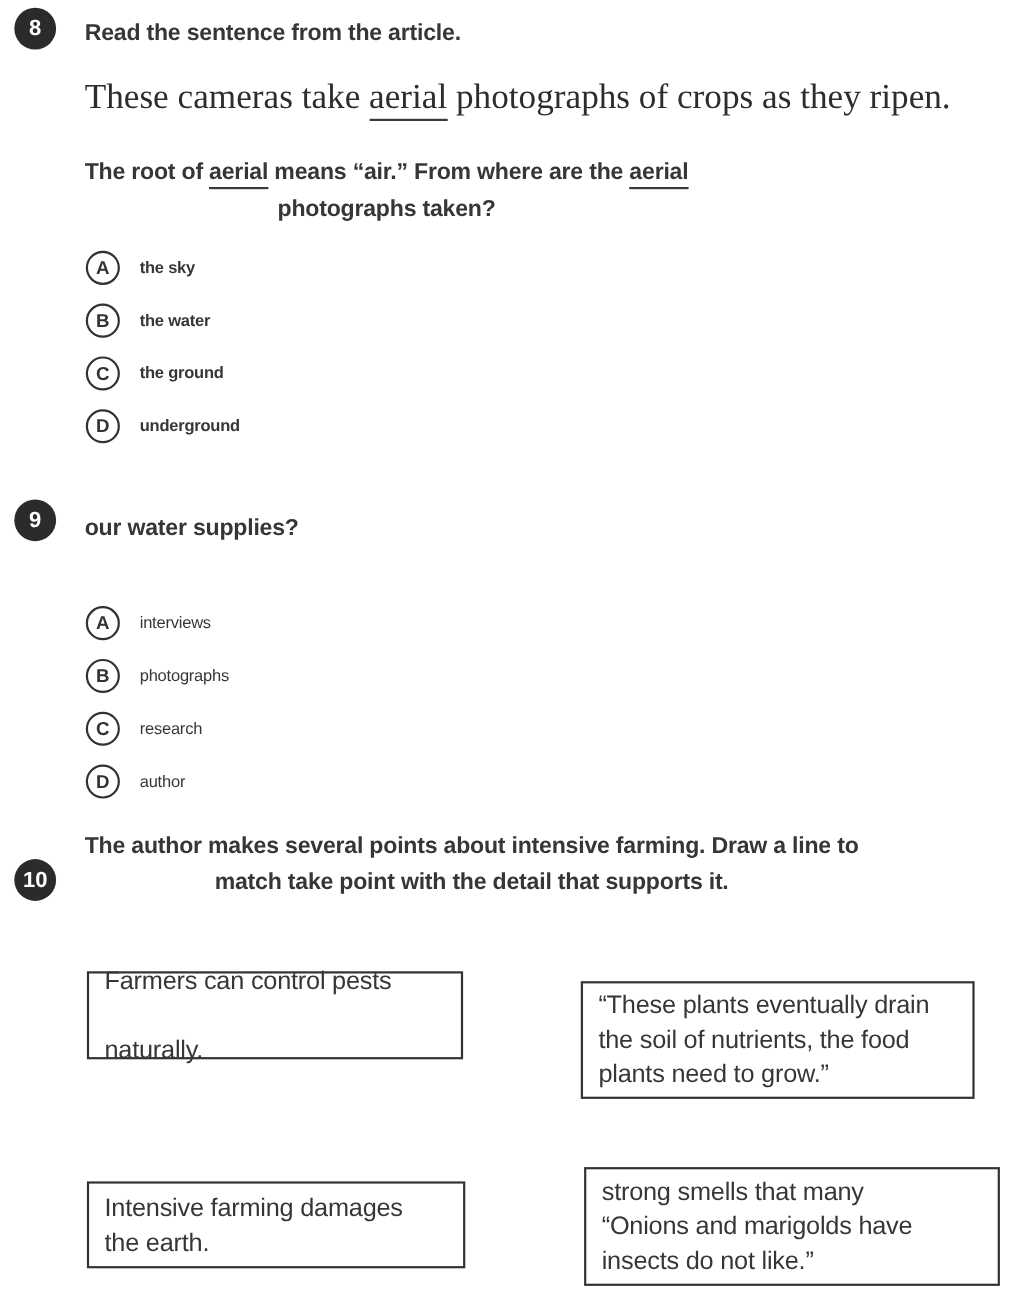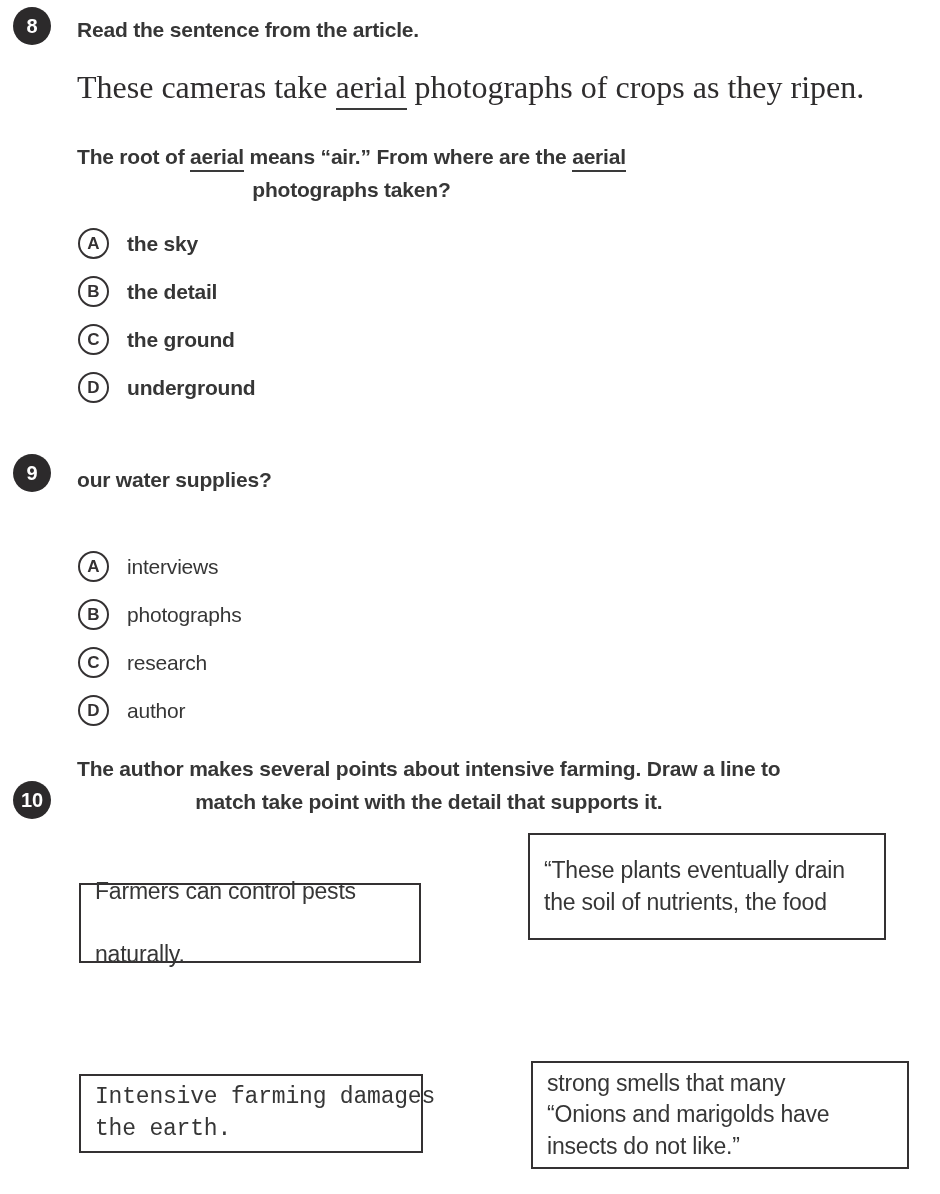--- a/index.html
+++ b/index.html
@@ -51,21 +51,21 @@
   .circ {
     box-sizing: border-box;
     width: 31px; height: 31px;
     border: 2.5px solid #343132;
     border-radius: 50%;
     color: #343132;
     font-weight: bold; font-size: 17px;
     display: flex; align-items: center; justify-content: center;
     flex: 0 0 31px;
   }
-  .lbl { font-size: 21px; color: #363636; }
+  .lbl { font-size: 15px; color: #363636; }
   .boldlbl .lbl { font-weight: bold; letter-spacing: -0.2px; }
   .reglbl .lbl { font-weight: normal; letter-spacing: -0.2px; }
   .mbox {
     position: absolute;
     box-sizing: border-box;
     border: 2.5px solid #343132;
     background: #ffffff;
     display: flex; flex-direction: column; justify-content: center;
     padding: 4px 10px 4px 14px;
     color: #363636;
@@ -89,21 +89,21 @@
     <div><span>photographs taken?</span></div>
   </div>
 
 <div class="boldlbl">
   <div class="opt" style="top:228px">
     <span class="circ">A</span>
     <span class="lbl">the sky</span>
   </div>
   <div class="opt" style="top:276px">
     <span class="circ">B</span>
-    <span class="lbl">the detail</span>
+    <span class="lbl">the water</span>
   </div>
   <div class="opt" style="top:324px">
     <span class="circ">C</span>
     <span class="lbl">the ground</span>
   </div>
   <div class="opt" style="top:372px">
     <span class="circ">D</span>
     <span class="lbl">underground</span>
   </div>
 </div>
@@ -135,25 +135,26 @@
 <div class="badge" style="top:781px">10</div>
 <div class="qtext" style="top:752px">
     <div>The author makes several points about intensive farming. Draw a line to</div>
     <div>match take point with the detail that supports it.</div>
   </div>
 
 <div class="mbox" style="left:79px;  top:883px;  width:342px; height:80px;gap:32px;">
     <div>Farmers can control pests</div>
     <div>naturally.</div>
   </div>
-<div class="mbox" style="left:528px; top:833px;  width:358px; height:107px;justify-content:center;">
+<div class="mbox" style="left:528px; top:892px;  width:358px; height:107px;justify-content:center;">
     <div>“These plants eventually drain</div>
     <div>the soil of nutrients, the food</div>
+    <div>plants need to grow.”</div>
   </div>
-<div class="mbox" style="left:79px;  top:1074px; width:344px; height:79px;font-family:Liberation Mono, monospace;">
+<div class="mbox" style="left:79px;  top:1074px; width:344px; height:79px;">
     <div>Intensive farming damages</div>
     <div>the earth.</div>
   </div>
 <div class="mbox" style="left:531px; top:1061px; width:378px; height:108px;">
     <div>strong smells that many</div>
     <div>“Onions and marigolds have</div>
     <div>insects do not like.”</div>
   </div>
 
 </body></html>

